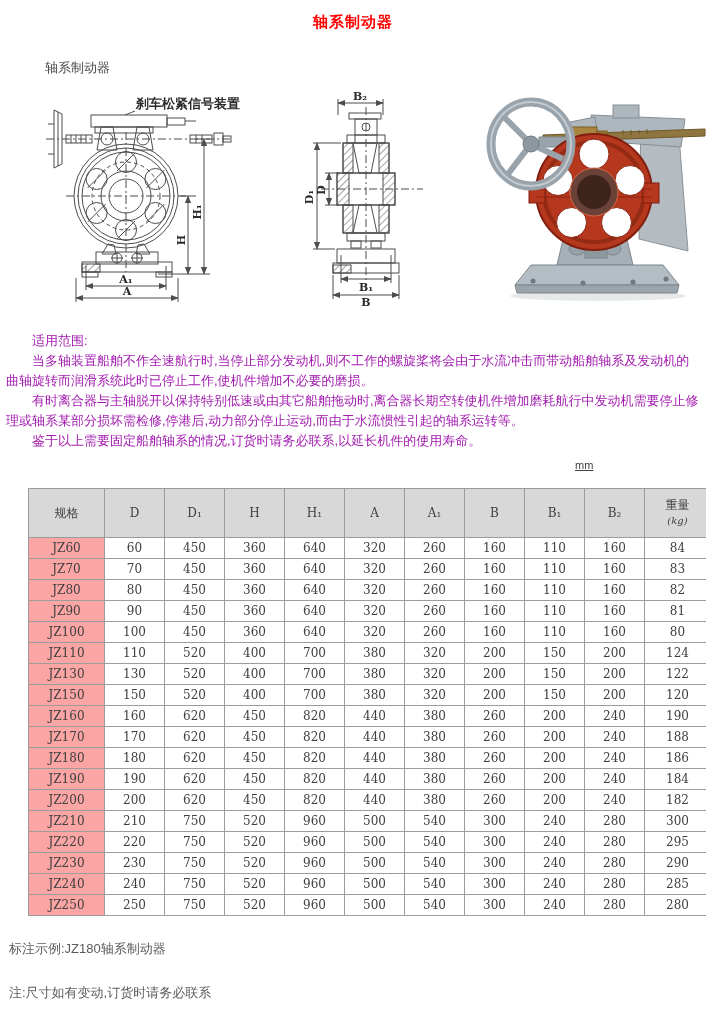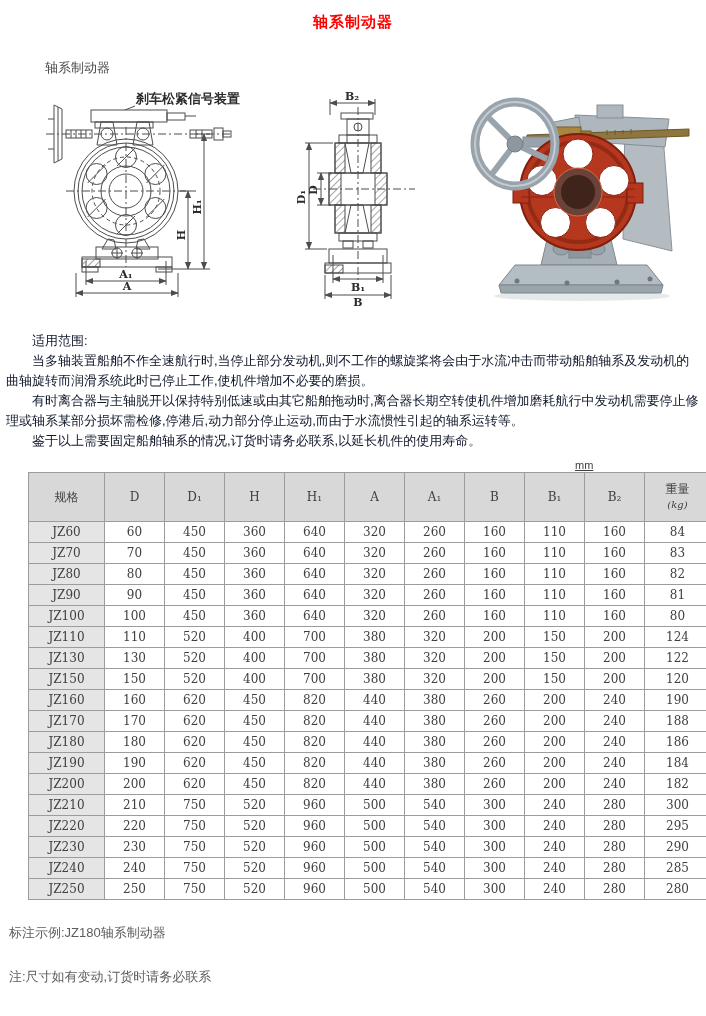--- a/index.html
+++ b/index.html
@@ -10,35 +10,36 @@
   }
   .page-title{
     padding-top:13px;text-align:center;
     font-size:15px;font-weight:bold;color:#ff0000;
     letter-spacing:1px;
   }
   .subtitle{
     margin:27px 0 0 45px;font-size:13px;color:#4d4d4d;
   }
   .figures{
-    display:flex;align-items:flex-start;
+    display:flex;align-items:flex-end;
     margin:12px 0 4px 38px;
+    gap:8px;
   }
   .fig{flex:0 0 auto;}
   .fig-front{margin-left:0;}
   .fig-side{margin-left:22px;margin-top:0px;}
   .fig-photo{margin-left:22px;}
   svg text{font-family:"DejaVu Serif","Liberation Serif",serif;}
   .paragraphs{
     margin:18px 6px 0 6px;
-    font-size:13px;line-height:20px;color:#0f172a;
+    font-size:13px;line-height:20px;color:#a21caf;
   }
   .paragraphs p{margin:0;text-indent:2em;}
   .unit-label{
-    margin:8px 0 1px 575px;
+    margin:8px 0 17px 575px;
     font-size:11px;color:#3f3f3f;
     text-decoration:underline;
     width:26px;
   }
   table.spec{
     margin-left:28px;width:676px;
     border-collapse:collapse;table-layout:fixed;
     font-family:"DejaVu Serif","Liberation Serif",serif;
     font-size:12px;color:#404040;
   }
@@ -46,21 +47,21 @@
   table.spec col.c-val{width:60px;}
   table.spec col.c-weight{width:66px;}
   table.spec th,table.spec td{
     border:1px solid #9c9c9c;text-align:center;
     padding:0;height:20px;background:#fff;overflow:hidden;
   }
   table.spec thead th{
     background:#d8d8d8;height:48px;
     font-weight:normal;line-height:15px;
   }
-  table.spec tbody td:first-child{background:#e5e5e5;}
+  table.spec tbody td:first-child{background:#fca5a5;}
   .weight-sub{font-size:10px;display:block;font-style:italic;}
   .notes{margin:24px 0 0 9px;font-size:13px;color:#5c5c5c;}
   .note-line{margin:0;}
   .note-line + .note-line{margin-top:26px;}
 </style>
 </head>
 <body>
 
 <div class="page-title">轴系制动器</div>
 <div class="subtitle">轴系制动器</div>

